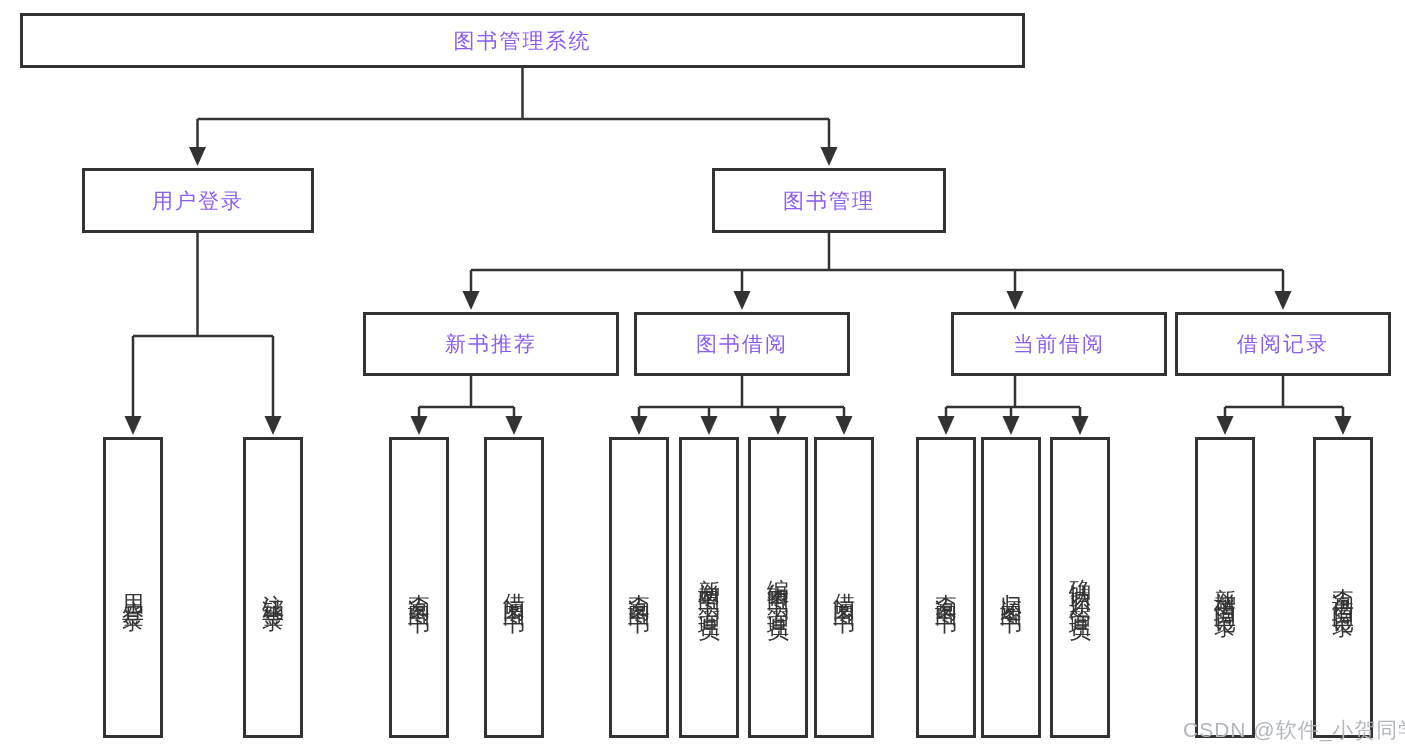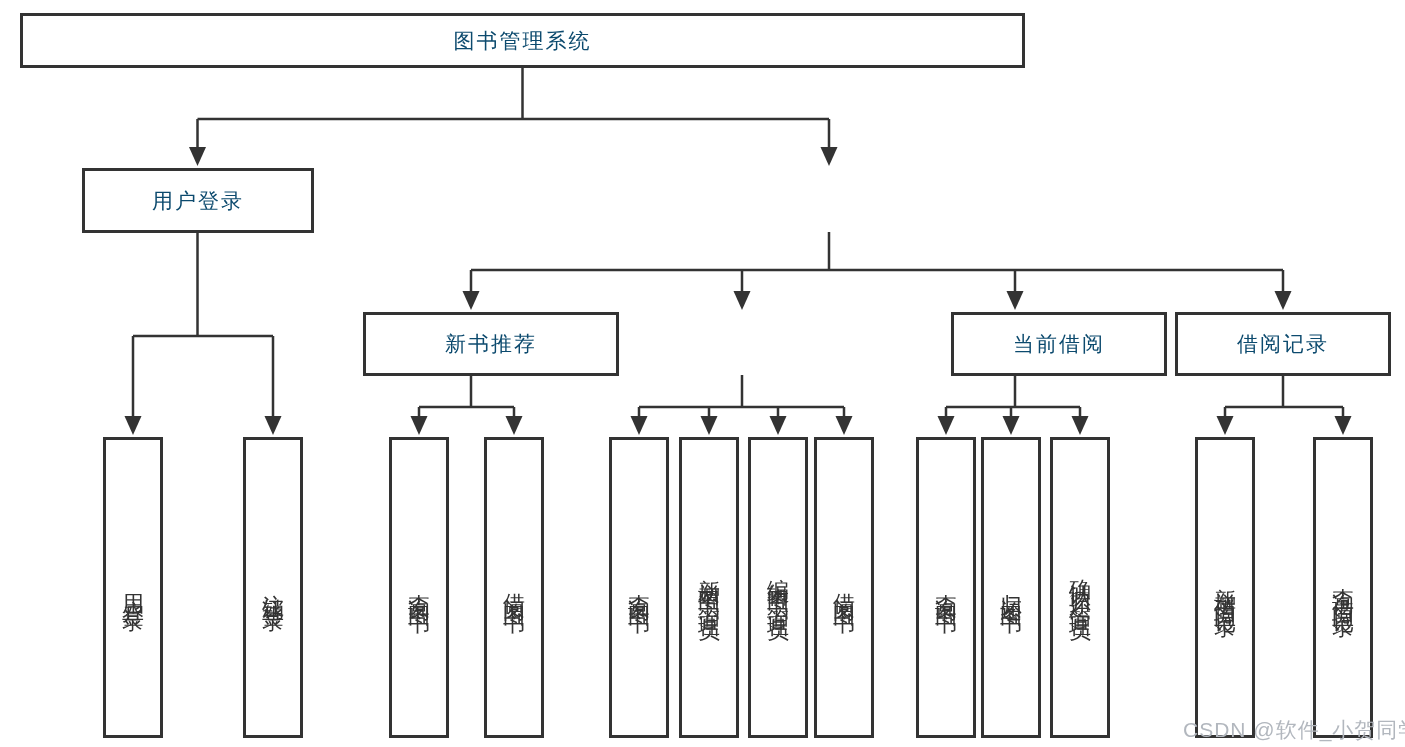--- a/index.html
+++ b/index.html
@@ -13,21 +13,21 @@
   .connectors{
     position:absolute;left:0;top:0;width:1405px;height:747px;
     pointer-events:none;
   }
   .hbox{
     position:absolute;
     box-sizing:border-box;
     border:3px solid #333333;
     background:#ffffff;
     display:flex;align-items:center;justify-content:center;
-    font-size:21px;letter-spacing:2px;color:#0c4a6e;
+    font-size:21px;letter-spacing:2px;color:#8b5cf6;
     z-index:1;
   }
   .vbox{
     position:absolute;
     box-sizing:border-box;
     width:60px;height:301px;top:437px;
     border:3px solid #333333;
     background:#ffffff;
     display:flex;align-items:center;justify-content:center;
     z-index:1;
@@ -89,23 +89,29 @@
     </g>
   </svg>
 
   <div class="hbox" style="left:20px;top:13px;width:1005px;height:55px;">
     <span>图书管理系统</span>
   </div>
 
   <div class="hbox" style="left:82px;top:168px;width:232px;height:65px;">
     <span>用户登录</span>
   </div>
+  <div class="hbox" style="left:712px;top:168px;width:234px;height:65px;">
+    <span>图书管理</span>
+  </div>
 
   <div class="hbox" style="left:363px;top:312px;width:256px;height:64px;">
     <span>新书推荐</span>
+  </div>
+  <div class="hbox" style="left:634px;top:312px;width:216px;height:64px;">
+    <span>图书借阅</span>
   </div>
   <div class="hbox" style="left:907px;top:312px;width:216px;height:64px;margin-left:44px;">
     <span>当前借阅</span>
   </div>
   <div class="hbox" style="left:1175px;top:312px;width:216px;height:64px;">
     <span>借阅记录</span>
   </div>
 
   <div class="vbox" style="left:103px;">
     <span class="vtext">用户登录</span>

